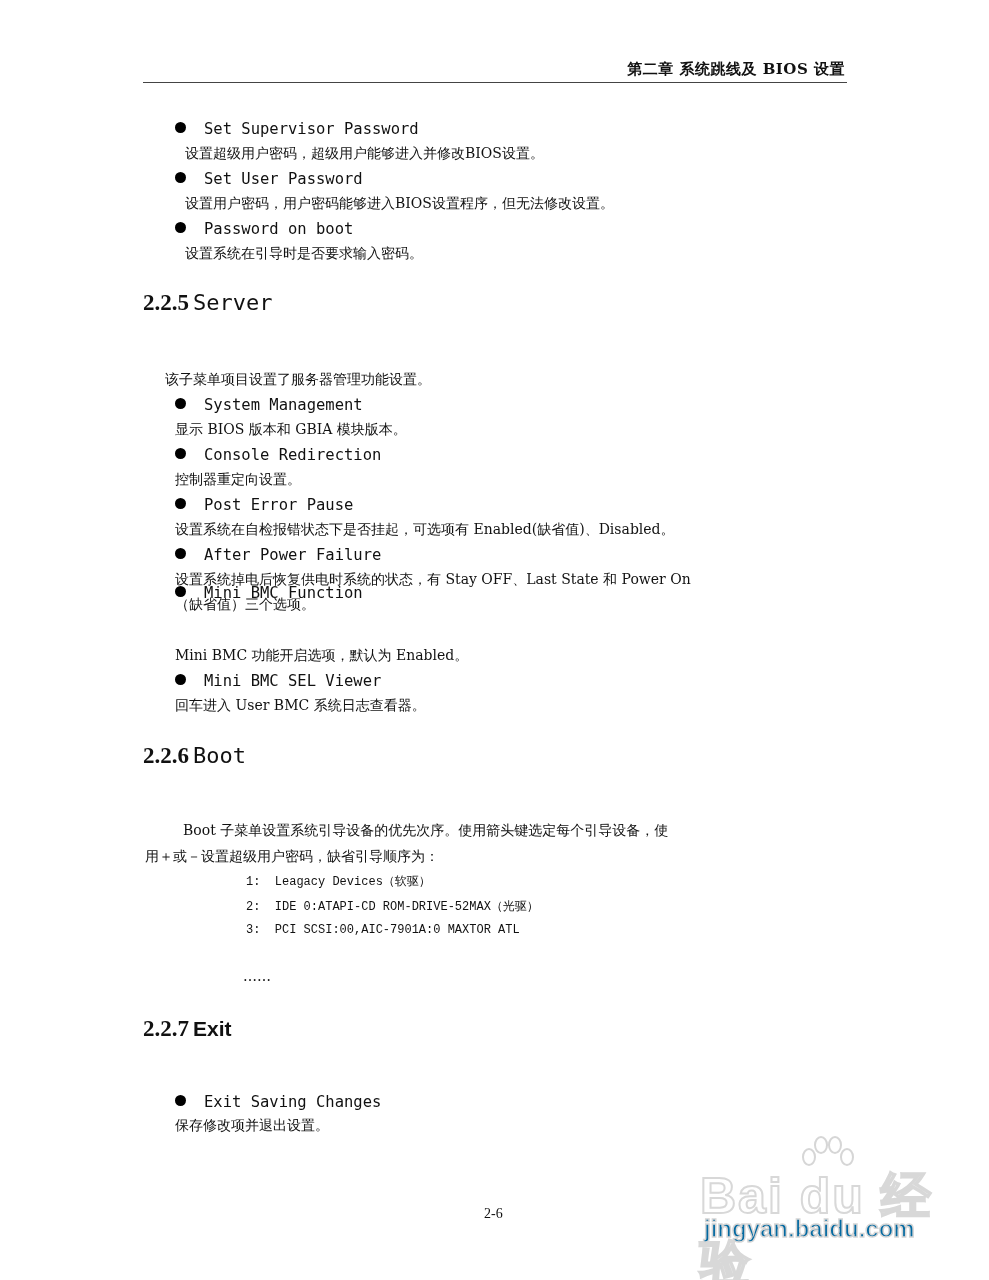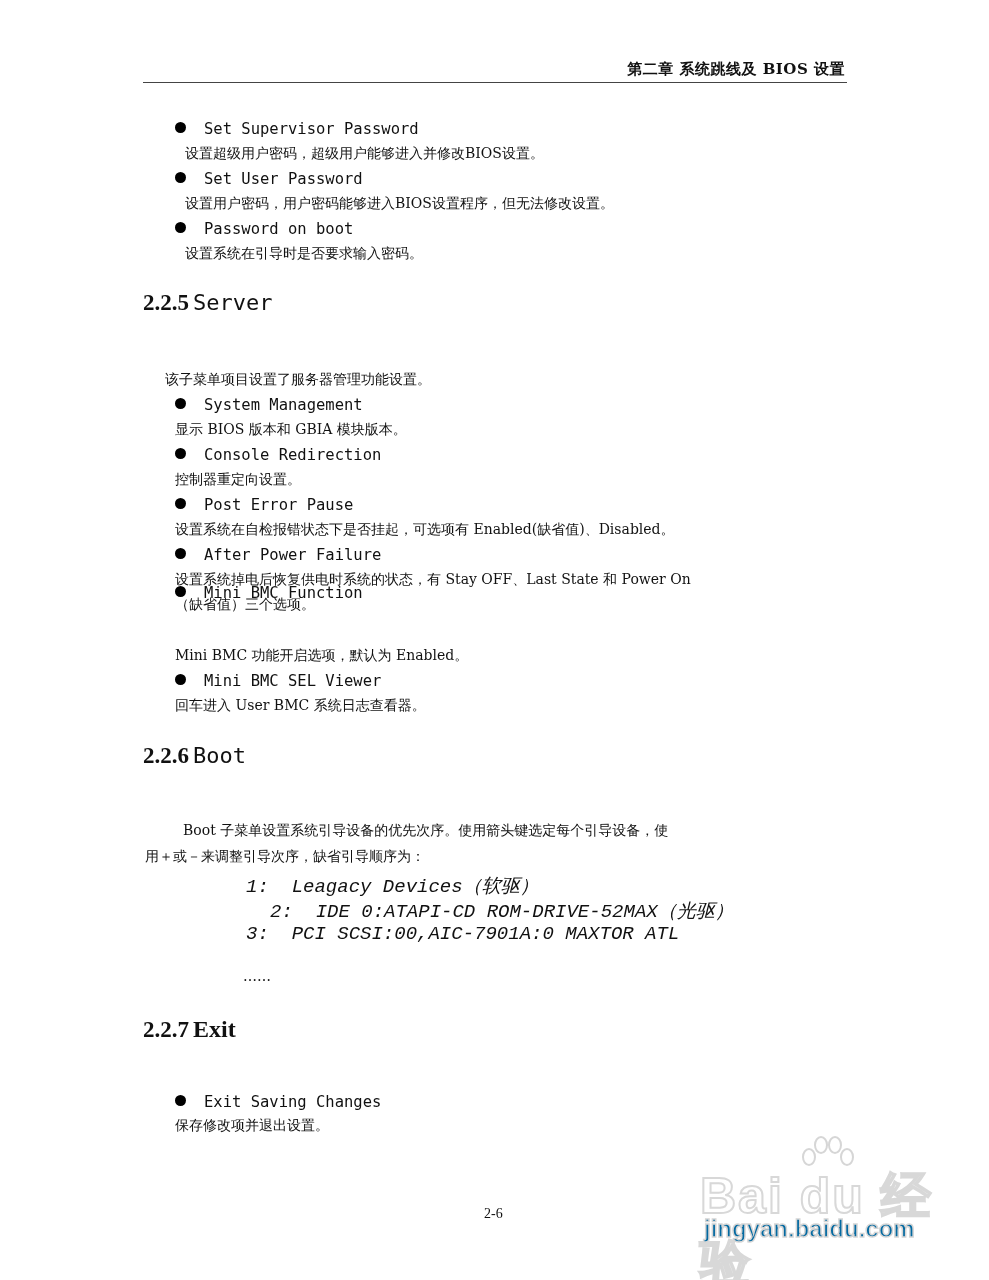--- a/index.html
+++ b/index.html
@@ -15,22 +15,22 @@
   .header-title {
     position: absolute; right: 2px; top: 2px;
     font-size: 15px; font-weight: bold; letter-spacing: 0.5px;
   }
   .abs { position: absolute; white-space: nowrap; }
   .bullet-line { font-family: "DejaVu Sans Mono", "Liberation Mono", monospace; font-size: 15.5px; }
   .bullet-dot { display: inline-block; width: 11px; height: 11px; border-radius: 50%; background: #000; margin-right: 18px; vertical-align: 1px; }
   .desc { font-size: 14px; }
   .sec-title { font-size: 23px; font-weight: bold; font-family: "Liberation Serif", "DejaVu Serif", serif; }
   .sec-title .word { font-weight: normal; font-family: "DejaVu Sans Mono", "Liberation Mono", monospace; font-size: 22px; margin-left: 4px; }
-  .sec-title .word.bold { font-weight: bold; font-family: Liberation Serif, serif; font-size: 24px; text-align: right; }
-  .mono { font-family: "Liberation Mono", "DejaVu Sans Mono", monospace; font-size: 19px; font-style: italic; }
+  .sec-title .word.bold { font-weight: bold; font-family: Liberation Sans, sans-serif; font-size: 21px; text-align: right; }
+  .mono { font-family: "Liberation Mono", "DejaVu Sans Mono", monospace; font-size: 12px; }
   .page-num { font-family: "Liberation Serif", serif; font-size: 14px; }
   .watermark {
     position: absolute; left: 700px; top: 1135px; width: 280px; height: 95px;
     color: #e3e3e3; font-family: "Liberation Sans", sans-serif;
   }
   .wm-paw { position: absolute; left: 95px; top: 0; width: 60px; height: 40px; }
   .wm-brand { position: absolute; left: 0; top: 28px; font-size: 50px; font-weight: bold; letter-spacing: 2px;
     color: #fff; -webkit-text-stroke: 2px #d8d8d8; }
   .wm-url { position: absolute; left: 4px; top: 80px; font-size: 24px; font-weight: bold; color: #0369a1; -webkit-text-stroke: 1.5px #d5d5d5; }
 </style>
@@ -87,26 +87,26 @@
 
 <div class="abs bullet-line" style="left:175px; top:672px;">
   <span class="bullet-dot"></span><span>Mini BMC SEL Viewer</span>
 </div>
 <div class="abs desc" style="left:175px; top:697px;">回车进入 User BMC 系统日志查看器。</div>
 
 <div class="abs sec-title" style="left:143px; top:743px;">
   <span>2.2.6</span><span class="word">Boot</span>
 </div>
 <div class="abs desc" style="left:183px; top:822px;">Boot 子菜单设置系统引导设备的优先次序。使用箭头键选定每个引导设备，使</div>
-<div class="abs desc" style="left:145px; top:848px;">用＋或－来调整引导次序，缺省引导顺序为：</div>
+<div class="abs desc" style="left:145px; top:848px;">用＋或－设置超级用户密码，缺省引导顺序为：</div>
 
 <div class="abs mono" style="left:246px; top:873px;">
   <span>1:</span>&nbsp;&nbsp;<span>Leagacy Devices（软驱）</span>
 </div>
-<div class="abs mono" style="left:246px; top:898px;margin-left:24px;">
+<div class="abs mono" style="left:246px; top:898px;">
   <span>2:</span>&nbsp;&nbsp;<span>IDE 0:ATAPI-CD ROM-DRIVE-52MAX（光驱）</span>
 </div>
 <div class="abs mono" style="left:246px; top:923px;">
   <span>3:</span>&nbsp;&nbsp;<span>PCI SCSI:00,AIC-7901A:0 MAXTOR ATL</span>
 </div>
 <div class="abs desc" style="left:243px; top:968px;">……</div>
 
 <div class="abs sec-title" style="left:143px; top:1016px;">
   <span>2.2.7</span><span class="word bold">Exit</span>
 </div>

